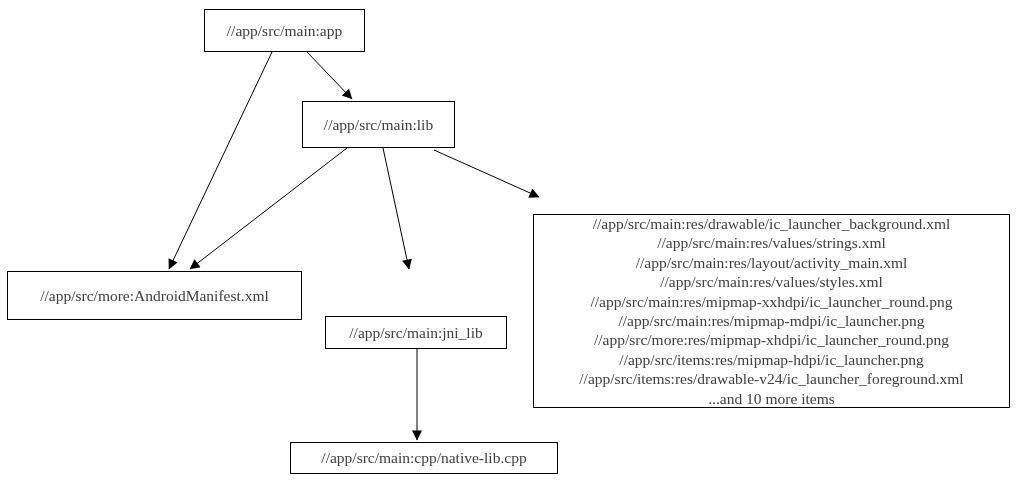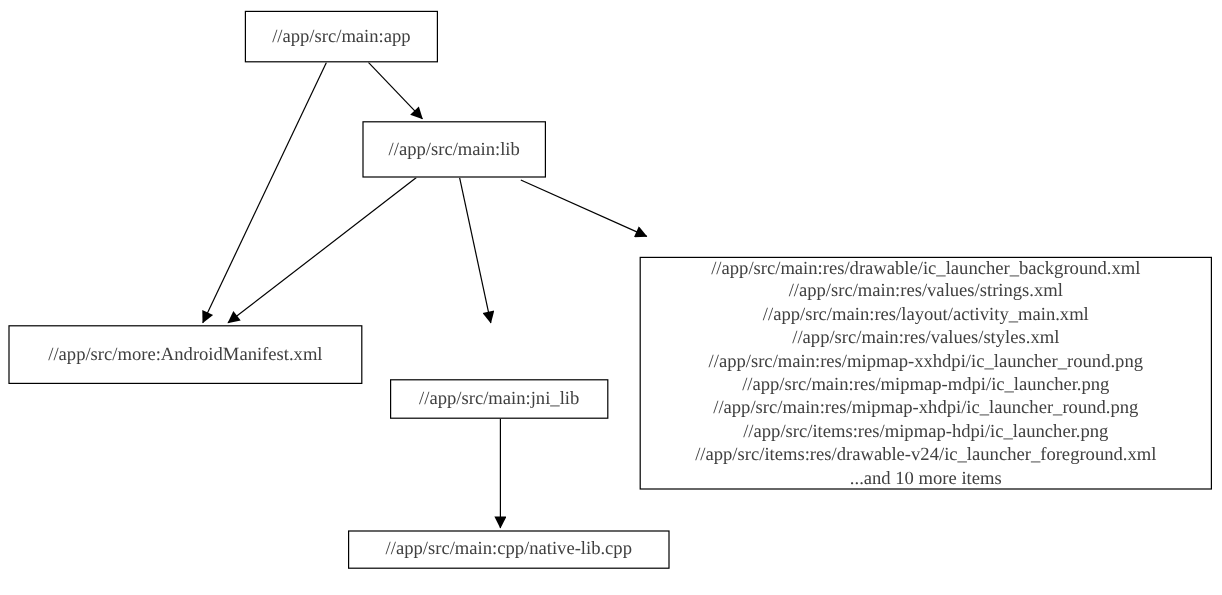--- a/index.html
+++ b/index.html
@@ -69,21 +69,21 @@
     <div class="node" style="left: 325px; top: 288px; width: 182px; height: 33px; border: 1px solid rgb(0, 0, 0); background: rgb(255, 255, 255); margin-top: 28px;">
       <span class="line">//app/src/main:jni_lib</span>
     </div>
     <div class="node" style="left: 533px; top: 214px; width: 477px; height: 194px; border: 1px solid rgb(0, 0, 0); background: rgb(255, 255, 255);">
       <span class="line">//app/src/main:res/drawable/ic_launcher_background.xml</span>
       <span class="line">//app/src/main:res/values/strings.xml</span>
       <span class="line">//app/src/main:res/layout/activity_main.xml</span>
       <span class="line">//app/src/main:res/values/styles.xml</span>
       <span class="line">//app/src/main:res/mipmap-xxhdpi/ic_launcher_round.png</span>
       <span class="line">//app/src/main:res/mipmap-mdpi/ic_launcher.png</span>
-      <span class="line">//app/src/main:res/mipmap-xhdpi/ic_launcher_round.png</span>
+      <span class="line">//app/src/more:res/mipmap-xhdpi/ic_launcher_round.png</span>
       <span class="line">//app/src/items:res/mipmap-hdpi/ic_launcher.png</span>
       <span class="line">//app/src/items:res/drawable-v24/ic_launcher_foreground.xml</span>
       <span class="line">...and 10 more items</span>
     </div>
     <div class="node" style="left: 290px; top: 442px; width: 268px; height: 32px; border: 1px solid rgb(0, 0, 0); background: rgb(255, 255, 255);">
       <span class="line">//app/src/main:cpp/native-lib.cpp</span>
     </div>
   </div>
 
 </body></html>

